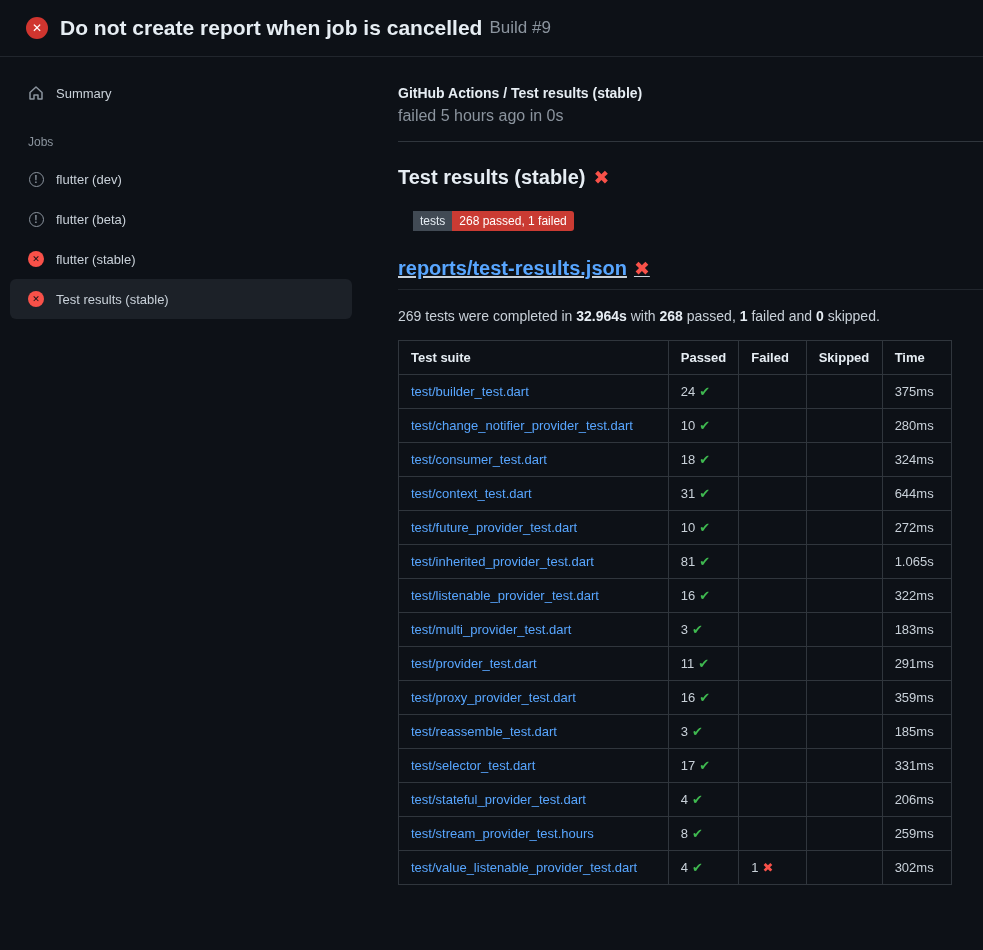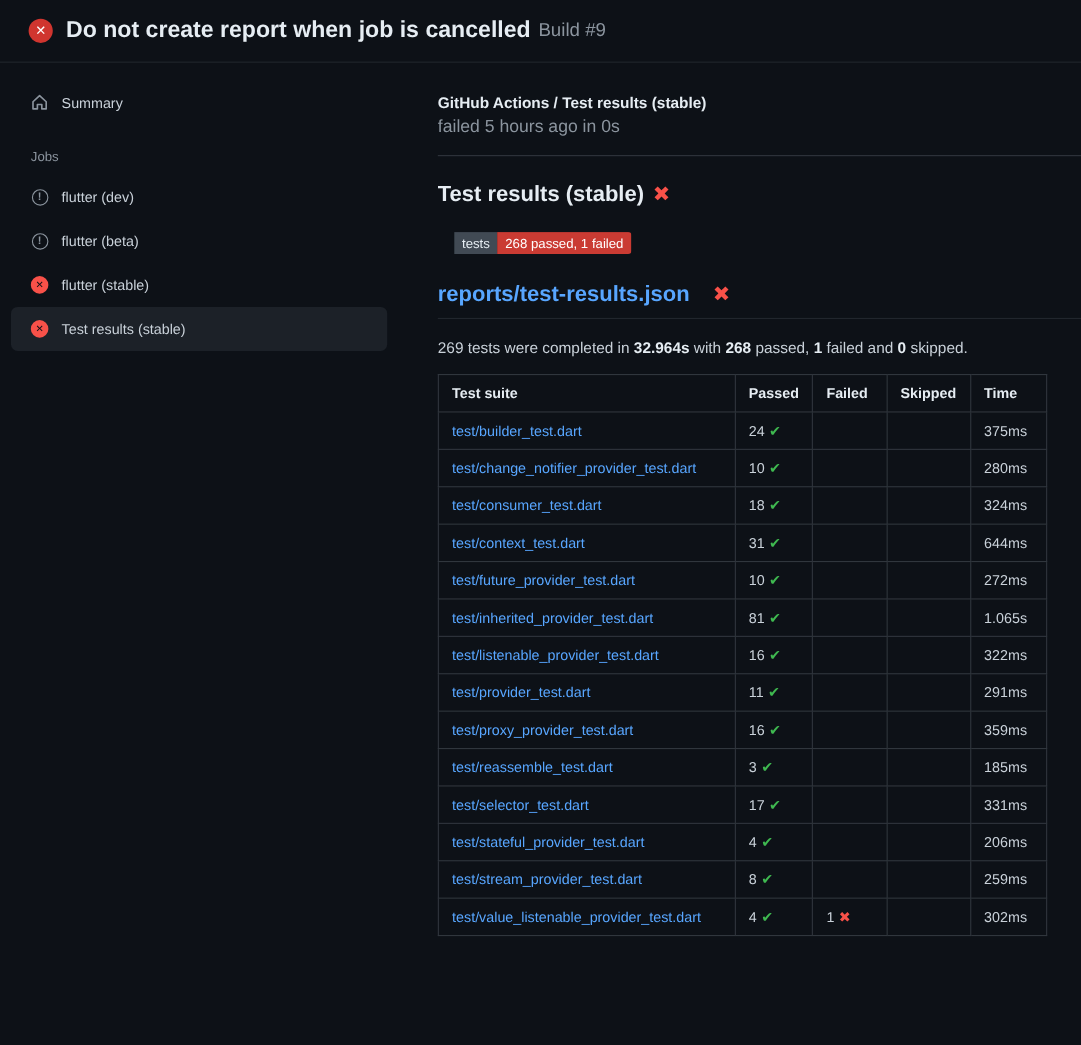--- a/index.html
+++ b/index.html
@@ -125,23 +125,24 @@
   .badge-label { background: #414a54; color: #e6edf3; padding: 3px 7px; }
   .badge-value { background: #ca3b33; color: #ffffff; padding: 3px 7px; }
 
   .report-heading {
     margin-top: 26px;
     padding-bottom: 9px;
     font-size: 20px;
     font-weight: bold;
     display: flex;
     align-items: flex-end;
-    gap: 21px;
+    gap: 7px;
     border-bottom: 1px solid #21262d;
     margin-right: -31px;
+    text-decoration: underline;
   }
   .summary-line { margin-top: 18px; font-size: 14px; color: #c9d1d9; }
   .summary-line b { color: #e6edf3; }
 
   
   table.results {
     margin-top: 16px;
     border-collapse: collapse;
     width: 554px;
     font-size: 13px;
@@ -291,20 +292,27 @@
             <td class="time-cell">1.065s</td>
           </tr>
           <tr>
             <td class="suite-cell"><a href="#">test/listenable_provider_test.dart</a></td>
             <td class="passed-cell"><span>16</span><span class="check">✔</span></td>
             <td class="failed-cell"></td>
             <td class="skipped-cell"></td>
             <td class="time-cell">322ms</td>
           </tr>
           <tr>
+            <td class="suite-cell"><a href="#">test/multi_provider_test.dart</a></td>
+            <td class="passed-cell"><span>3</span><span class="check">✔</span></td>
+            <td class="failed-cell"></td>
+            <td class="skipped-cell"></td>
+            <td class="time-cell">183ms</td>
+          </tr>
+          <tr>
             <td class="suite-cell"><a href="#">test/provider_test.dart</a></td>
             <td class="passed-cell"><span>11</span><span class="check">✔</span></td>
             <td class="failed-cell"></td>
             <td class="skipped-cell"></td>
             <td class="time-cell">291ms</td>
           </tr>
           <tr>
             <td class="suite-cell"><a href="#">test/proxy_provider_test.dart</a></td>
             <td class="passed-cell"><span>16</span><span class="check">✔</span></td>
             <td class="failed-cell"></td>
@@ -326,21 +334,21 @@
             <td class="time-cell">331ms</td>
           </tr>
           <tr>
             <td class="suite-cell"><a href="#">test/stateful_provider_test.dart</a></td>
             <td class="passed-cell"><span>4</span><span class="check">✔</span></td>
             <td class="failed-cell"></td>
             <td class="skipped-cell"></td>
             <td class="time-cell">206ms</td>
           </tr>
           <tr>
-            <td class="suite-cell"><a href="#">test/stream_provider_test.dart</a></td>
+            <td class="suite-cell"><a href="#">test/stream_provider_test.hours</a></td>
             <td class="passed-cell"><span>8</span><span class="check">✔</span></td>
             <td class="failed-cell"></td>
             <td class="skipped-cell"></td>
             <td class="time-cell">259ms</td>
           </tr>
           <tr>
             <td class="suite-cell"><a href="#">test/value_listenable_provider_test.dart</a></td>
             <td class="passed-cell"><span>4</span><span class="check">✔</span></td>
             <td class="failed-cell"><span>1</span><span class="cross">✖</span></td>
             <td class="skipped-cell"></td>

